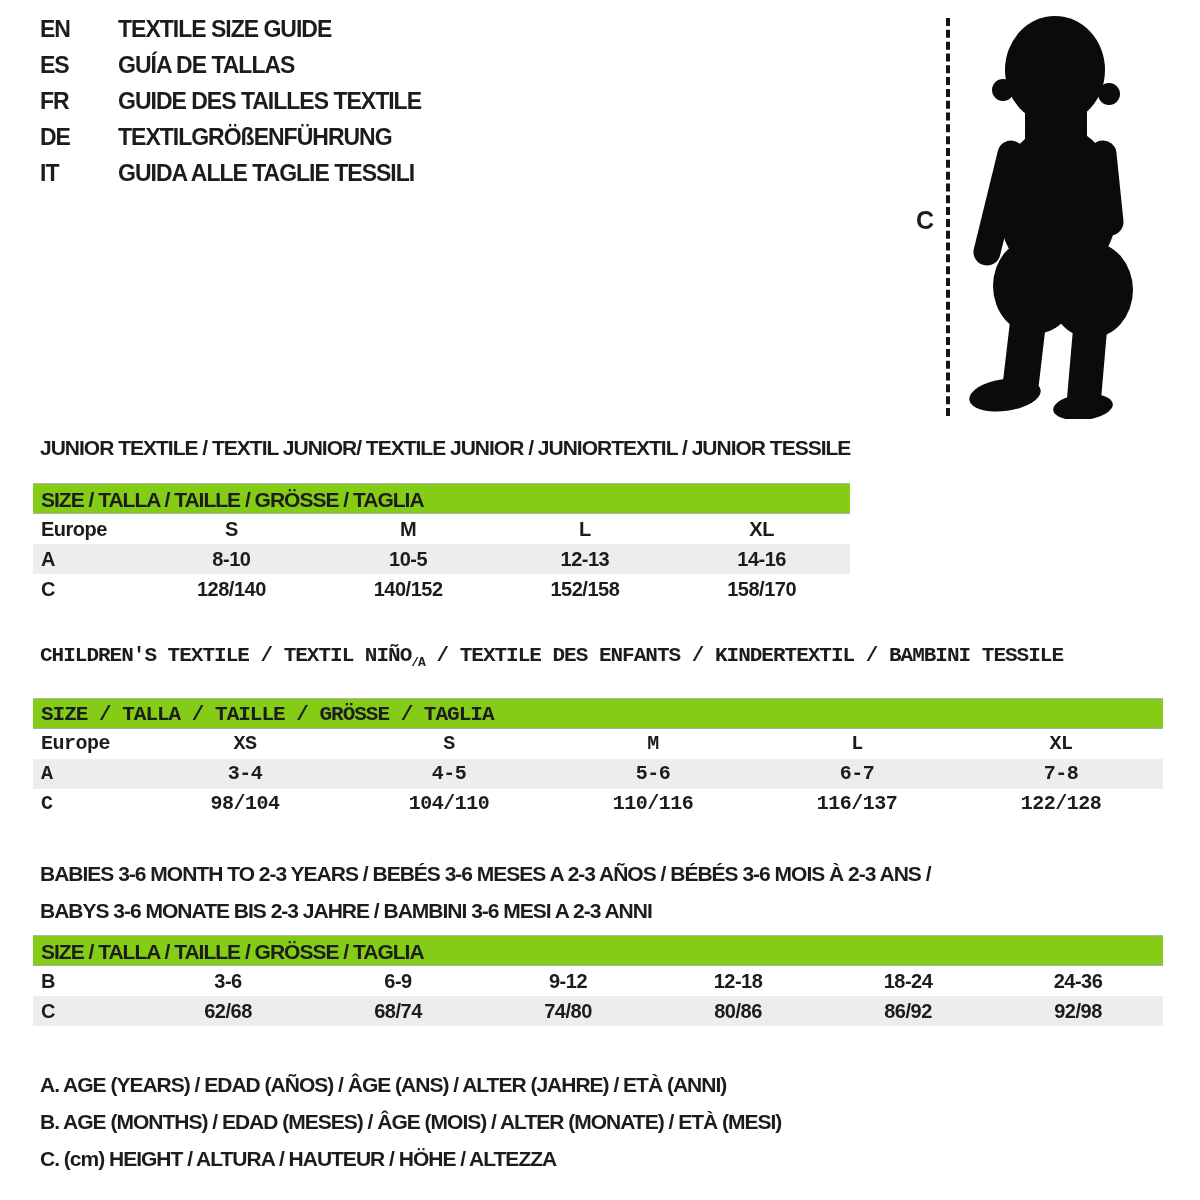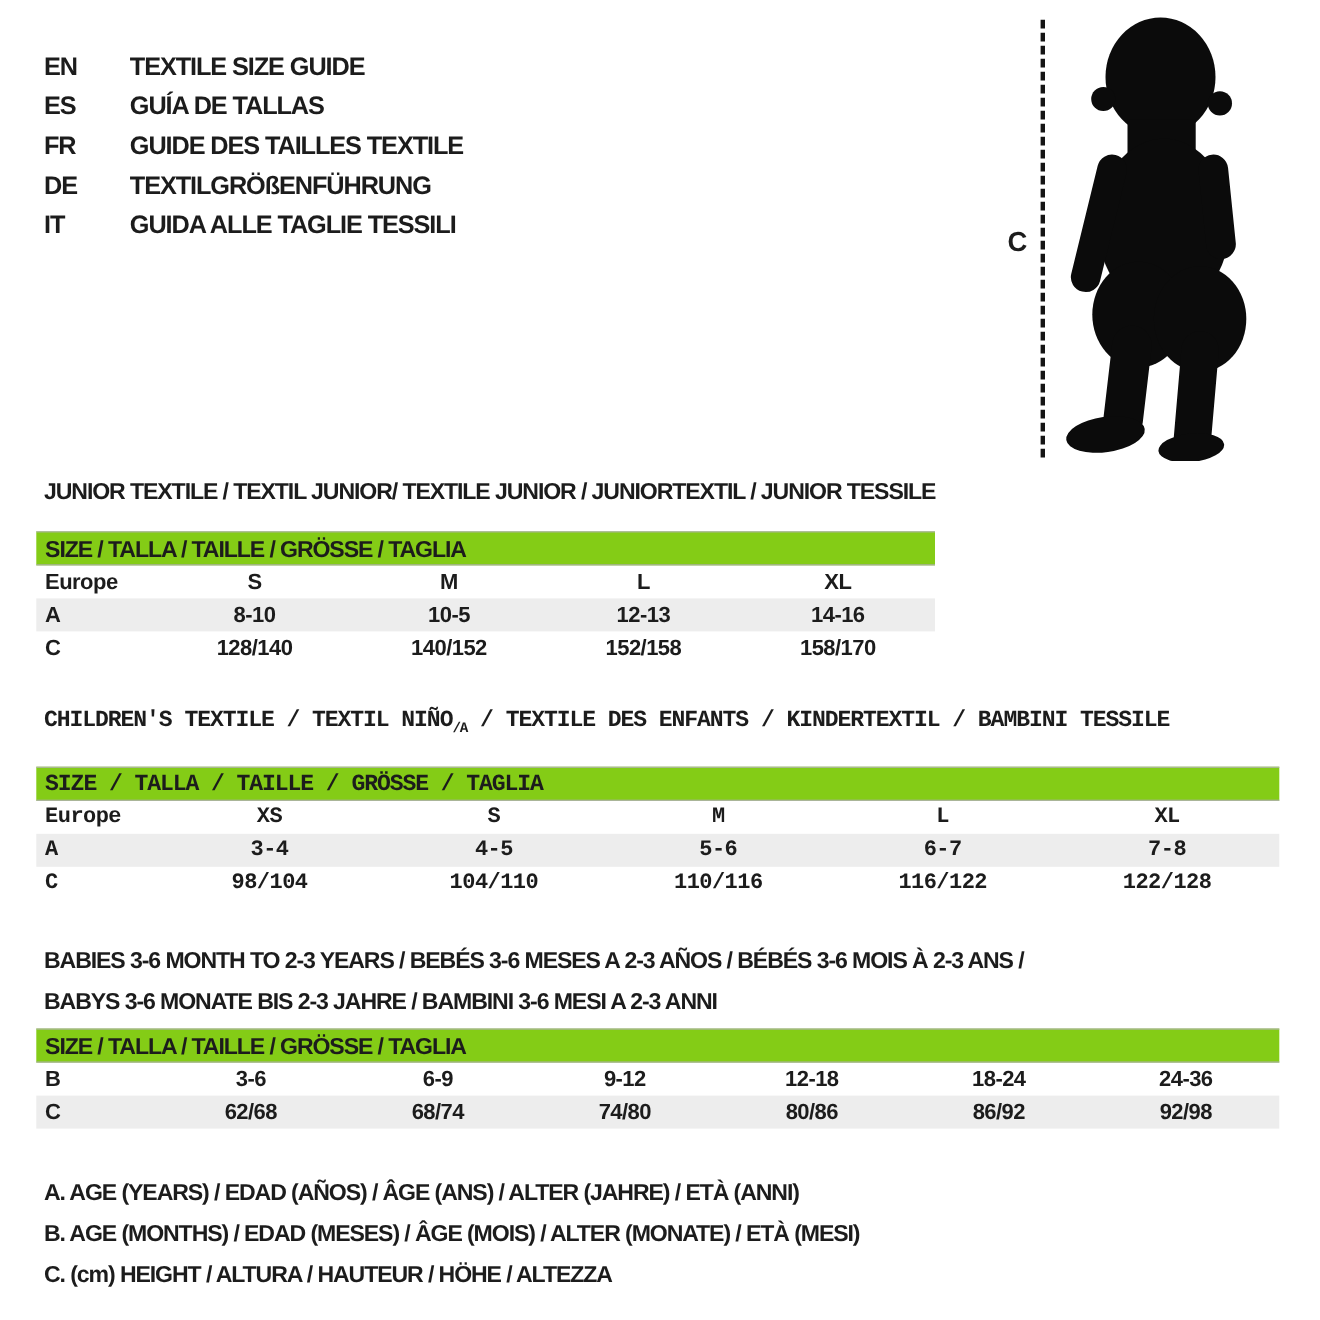--- a/index.html
+++ b/index.html
@@ -9,21 +9,21 @@
     height: 1200px;
     background: #ffffff;
     overflow: hidden;
     font-family: "Liberation Sans", "DejaVu Sans", sans-serif;
     font-weight: bold;
     color: #1c1c1c;
     letter-spacing: -0.5px;
   }
 
   
-  .lang-list { position: absolute; left: 40px; top: 42px; }
+  .lang-list { position: absolute; left: 40px; top: 11px; }
   .lang-row { display: grid; grid-template-columns: 78px auto; line-height: 36px; font-size: 23px; letter-spacing: -1px; white-space: nowrap; }
 
   
   .figure { position: absolute; left: 900px; top: 0; width: 300px; height: 430px; }
   .figure-c { position: absolute; left: 16px; top: 206px; font-size: 25px; }
   .dashed-line { position: absolute; left: 46px; top: 18px; height: 398px; width: 0; border-left: 4px dashed #141414; }
   .silhouette { position: absolute; left: 63px; top: 14px; }
 
   
   .sec { position: absolute; left: 33px; }
@@ -157,21 +157,21 @@
         <span class="cell">4-5</span>
         <span class="cell">5-6</span>
         <span class="cell">6-7</span>
         <span class="cell">7-8</span>
       </div>
       <div class="row">
         <span class="label">C</span>
         <span class="cell">98/104</span>
         <span class="cell">104/110</span>
         <span class="cell">110/116</span>
-        <span class="cell">116/122</span>
+        <span class="cell">116/137</span>
         <span class="cell">122/128</span>
       </div>
     </div>
   </section>
 
   <section class="sec sec-babies">
     <h2 class="sec-title two-line">
         <span style="display:block">BABIES 3-6 MONTH TO 2-3 YEARS / BEBÉS 3-6 MESES A 2-3 AÑOS / BÉBÉS 3-6 MOIS À 2-3 ANS /</span>
         <span style="display:block">BABYS 3-6 MONATE BIS 2-3 JAHRE / BAMBINI 3-6 MESI A 2-3 ANNI</span>
       </h2>

